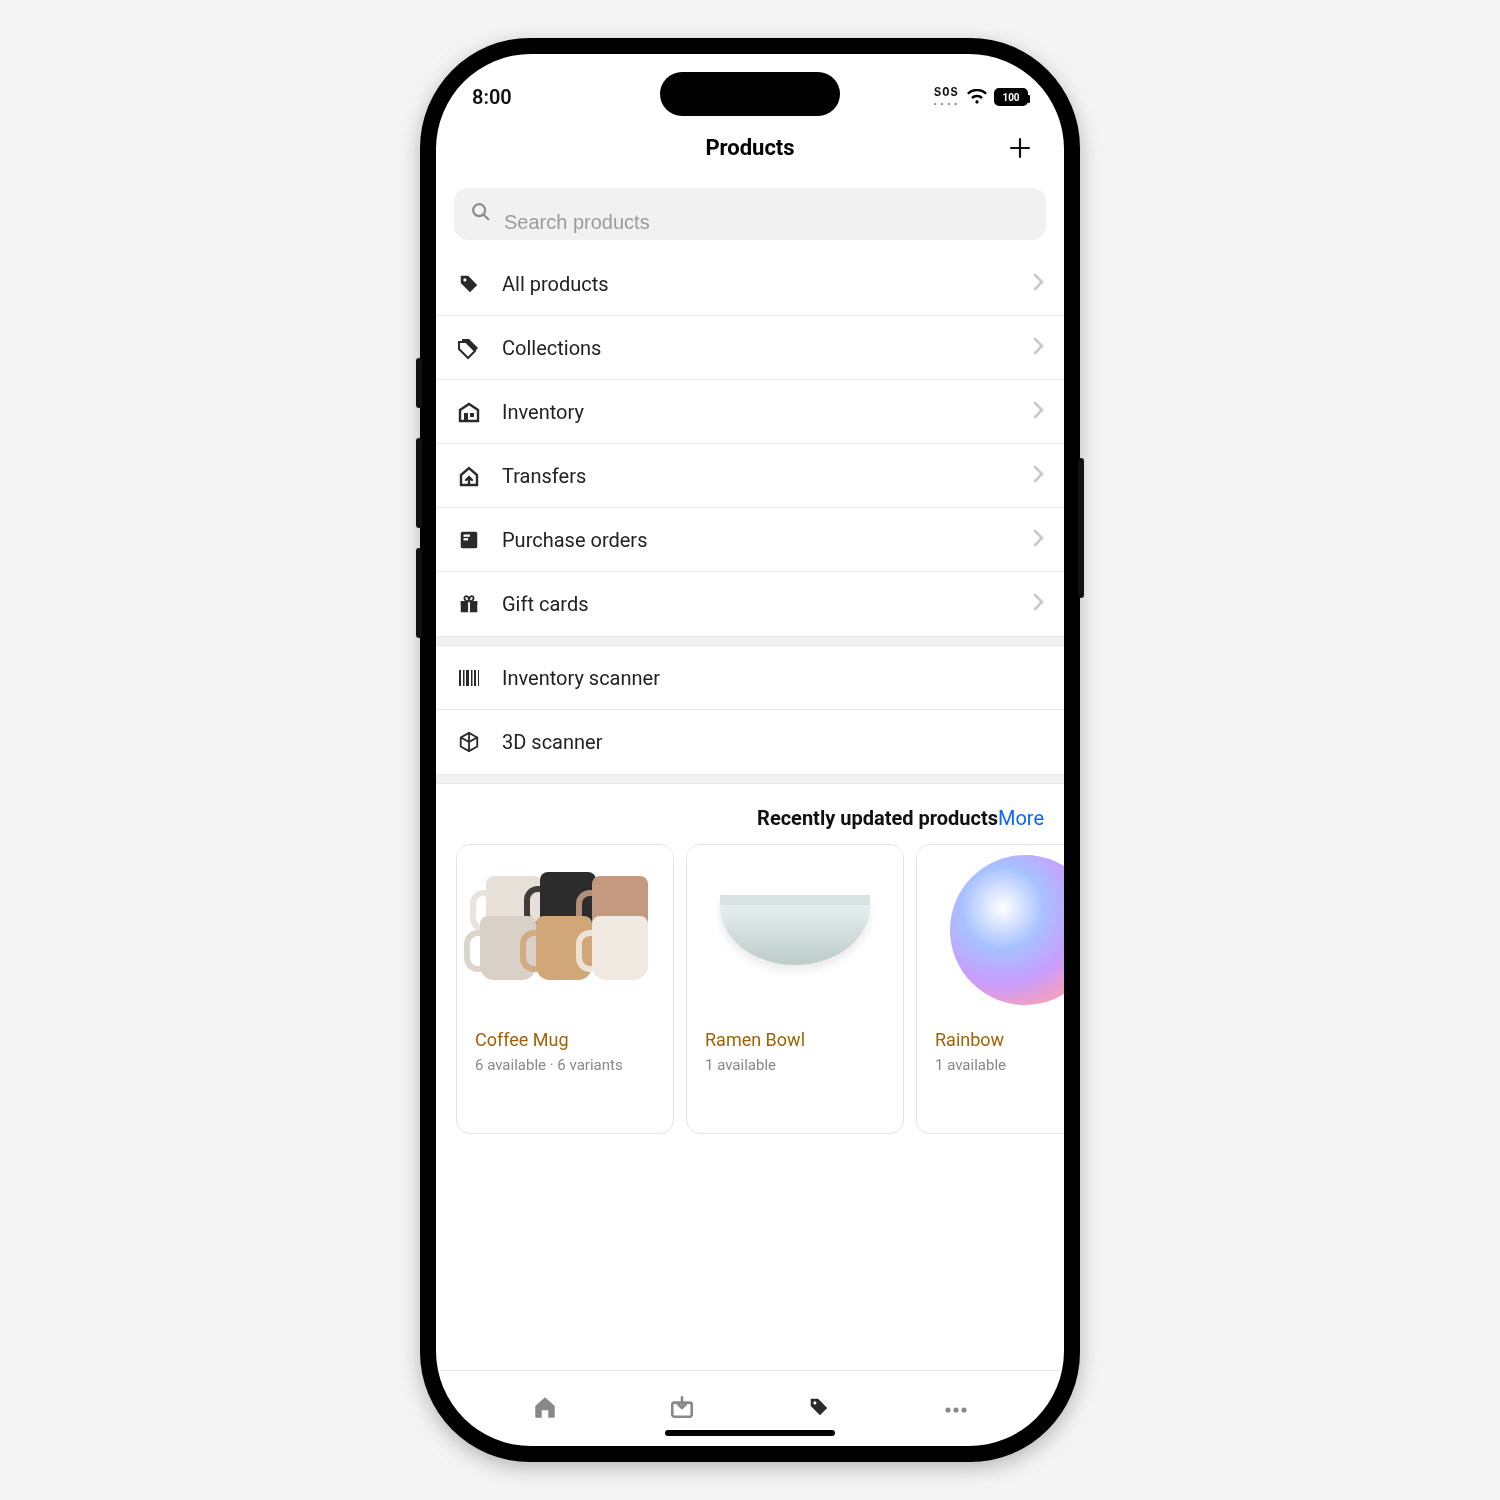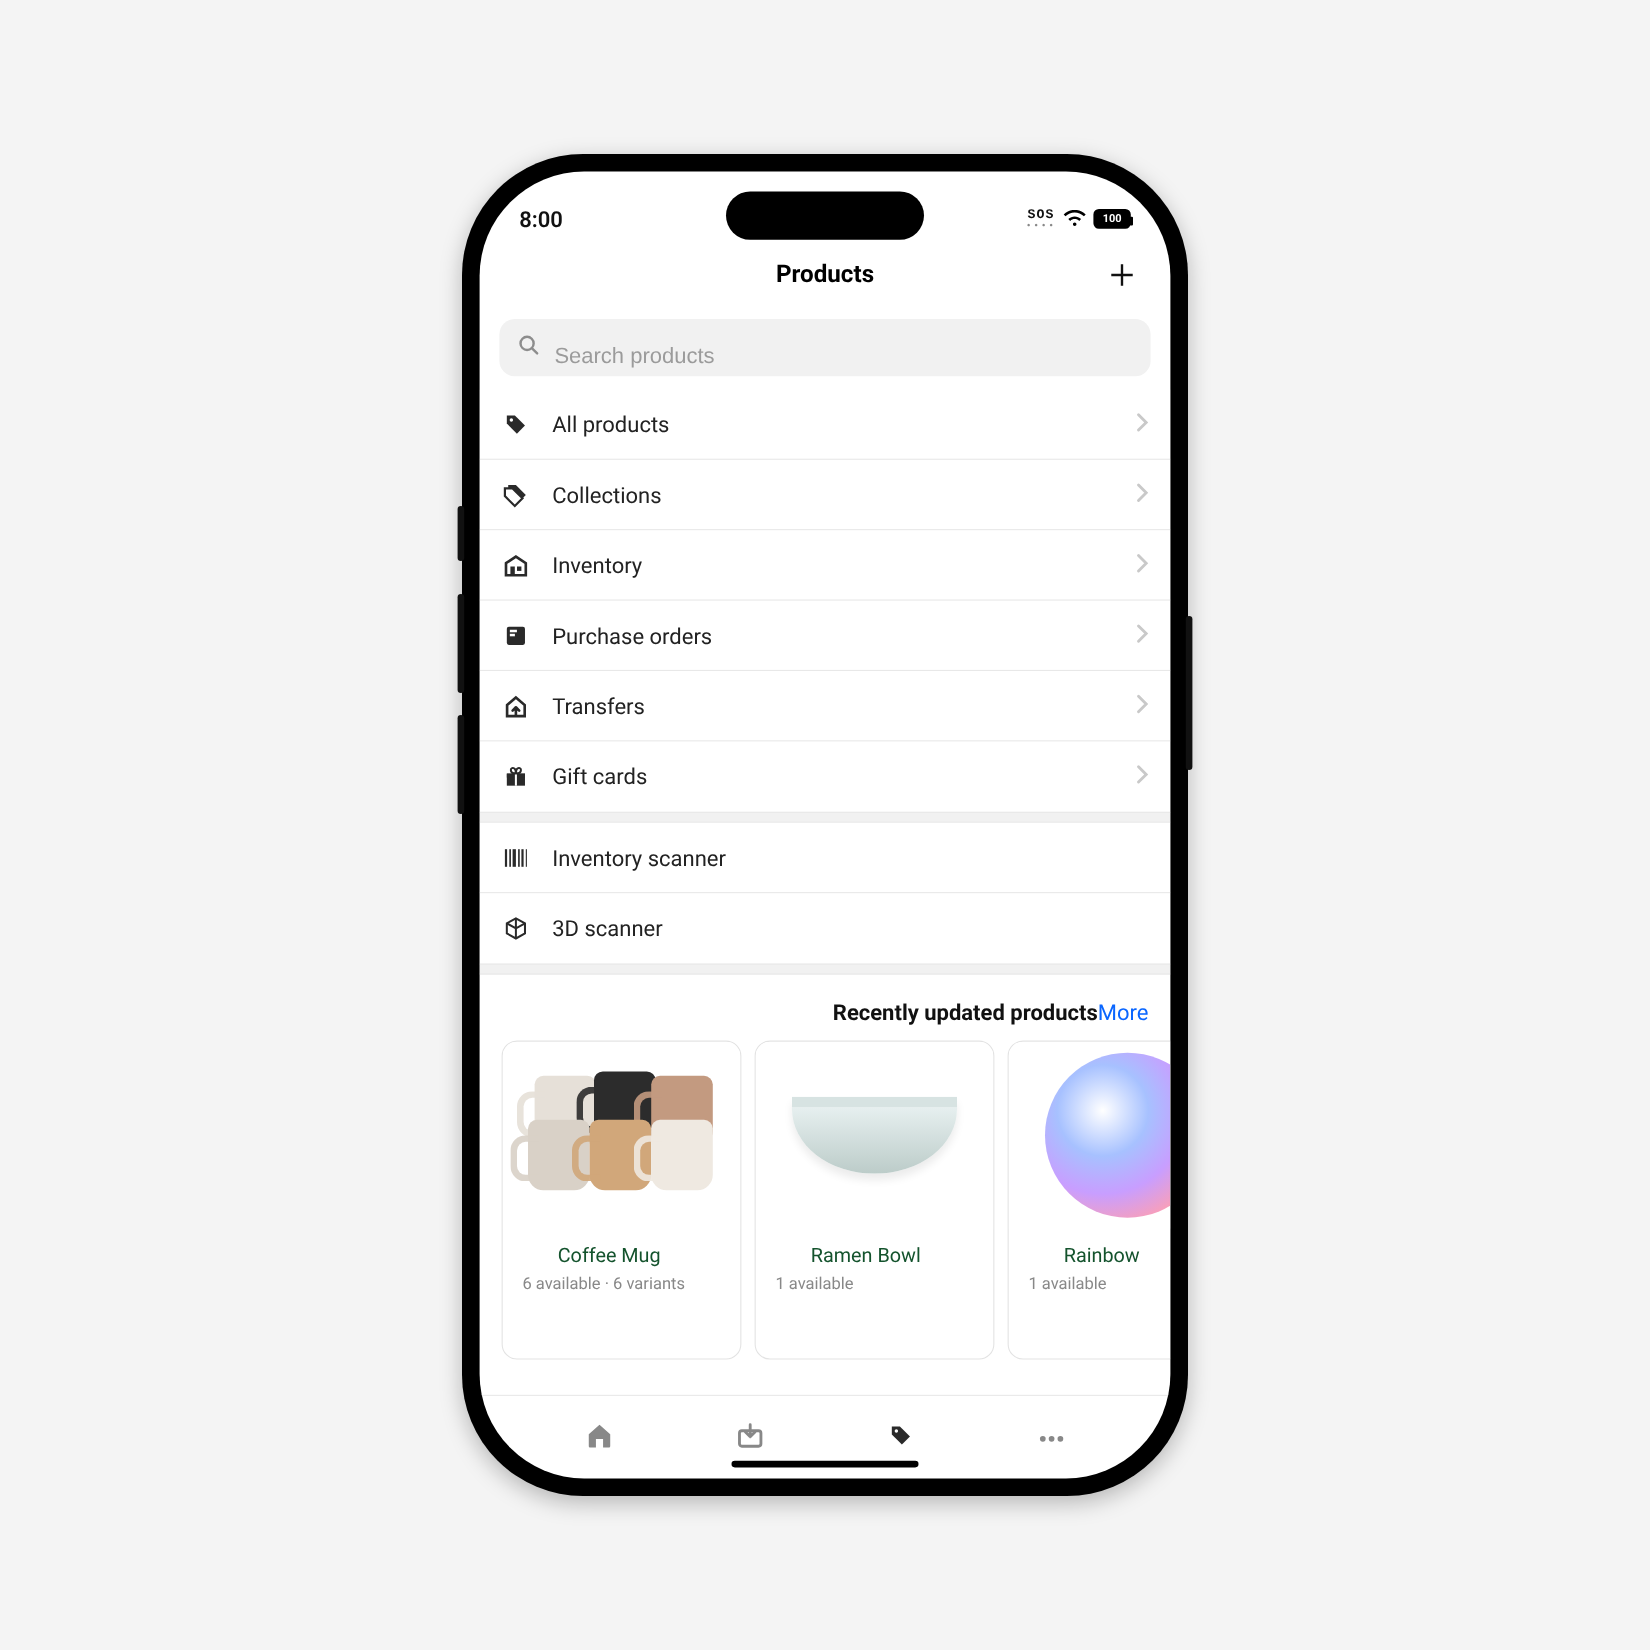--- a/index.html
+++ b/index.html
@@ -16,21 +16,21 @@
   body {
     margin:0;
     background: var(--page-bg);
     font-family: -apple-system, BlinkMacSystemFont, "Segoe UI", Roboto, Helvetica, Arial, sans-serif;
     width:1500px; height:1500px;
     display:flex; align-items:center; justify-content:center;
   }
   
   .phone {
     width: 660px;
-    height: 1220px;
+    height: 1424px;
     background: #000;
     border-radius: 110px;
     padding: 16px;
     position: relative;
     box-shadow: 0 6px 20px rgba(0,0,0,0.25);
   }
   .phone::before, .phone::after, .sidebtn {
     content:"";
     position:absolute;
     background:#111;
@@ -140,21 +140,21 @@
     background:#fff;
     display:flex; flex-direction:column;
     overflow:hidden;
   }
   .card .img {
     height: 170px;
     display:flex; align-items:center; justify-content:center;
     background:#fff;
   }
   .card .text { padding:14px 18px;}
-  .card .name { font-size:18px; color:#14532d; margin-bottom:6px; white-space:nowrap; overflow:hidden; text-overflow:ellipsis;margin-left:32px;}
+  .card .name { font-size:18px; color:#a16207; margin-bottom:6px; white-space:nowrap; overflow:hidden; text-overflow:ellipsis;}
   .card .meta { font-size:15px; color:#888; white-space:nowrap; overflow:hidden; text-overflow:ellipsis;}
   
   .tabbar {
     height: 76px;
     display:flex; align-items:center; justify-content:space-around;
     border-top:1px solid var(--divider);
     padding:0 40px;
   }
   .tabbar .tab { width:34px; height:34px; display:flex; align-items:center; justify-content:center; cursor:pointer; color:#888;}
   .tabbar .tab.active { color:#111;}
@@ -252,39 +252,39 @@
                 <rect x="13" y="13" width="4" height="4" fill="#2a2a2a"></rect>
               </svg>
             </span>
             <span class="label">Inventory</span>
             <span><svg class="chev" width="12" height="18" viewBox="0 0 12 18">
                 <path d="M3 2l7 7-7 7" fill="none" stroke="#c9c9c9" stroke-width="2.6" stroke-linecap="round"></path>
               </svg></span>
           </div>
           <div class="list-item">
             <span class="icon">
+              <svg width="24" height="24" viewBox="0 0 24 24">
+                <path d="M4 11l8-7 8 7v10H4z" fill="none" stroke="#2a2a2a" stroke-width="2.4"></path>
+                <path d="M12 20v-7m0 0l-3 3m3-3l3 3" fill="none" stroke="#2a2a2a" stroke-width="2.4" stroke-linecap="round"></path>
+              </svg>
+            </span>
+            <span class="label">Transfers</span>
+            <span><svg class="chev" width="12" height="18" viewBox="0 0 12 18">
+                <path d="M3 2l7 7-7 7" fill="none" stroke="#c9c9c9" stroke-width="2.6" stroke-linecap="round"></path>
+              </svg></span>
+          </div>
+          <div class="list-item">
+            <span class="icon">
               <svg width="22" height="22" viewBox="0 0 24 24">
                 <rect x="3" y="3" width="18" height="18" rx="2" fill="#2a2a2a"></rect>
                 <rect x="6" y="6" width="7" height="2.5" fill="#fff"></rect>
                 <rect x="6" y="10" width="5" height="2.5" fill="#fff"></rect>
               </svg>
             </span>
             <span class="label">Purchase orders</span>
-            <span><svg class="chev" width="12" height="18" viewBox="0 0 12 18">
-                <path d="M3 2l7 7-7 7" fill="none" stroke="#c9c9c9" stroke-width="2.6" stroke-linecap="round"></path>
-              </svg></span>
-          </div>
-          <div class="list-item">
-            <span class="icon">
-              <svg width="24" height="24" viewBox="0 0 24 24">
-                <path d="M4 11l8-7 8 7v10H4z" fill="none" stroke="#2a2a2a" stroke-width="2.4"></path>
-                <path d="M12 20v-7m0 0l-3 3m3-3l3 3" fill="none" stroke="#2a2a2a" stroke-width="2.4" stroke-linecap="round"></path>
-              </svg>
-            </span>
-            <span class="label">Transfers</span>
             <span><svg class="chev" width="12" height="18" viewBox="0 0 12 18">
                 <path d="M3 2l7 7-7 7" fill="none" stroke="#c9c9c9" stroke-width="2.6" stroke-linecap="round"></path>
               </svg></span>
           </div>
           <div class="list-item" style="border-bottom: none; justify-content: space-between;">
             <span class="icon">
               <svg width="22" height="22" viewBox="0 0 24 24">
                 <rect x="3" y="9" width="18" height="12" fill="#2a2a2a"></rect>
                 <rect x="3" y="9" width="18" height="4" fill="#2a2a2a"></rect>
                 <rect x="11" y="9" width="2" height="12" fill="#fff"></rect>

